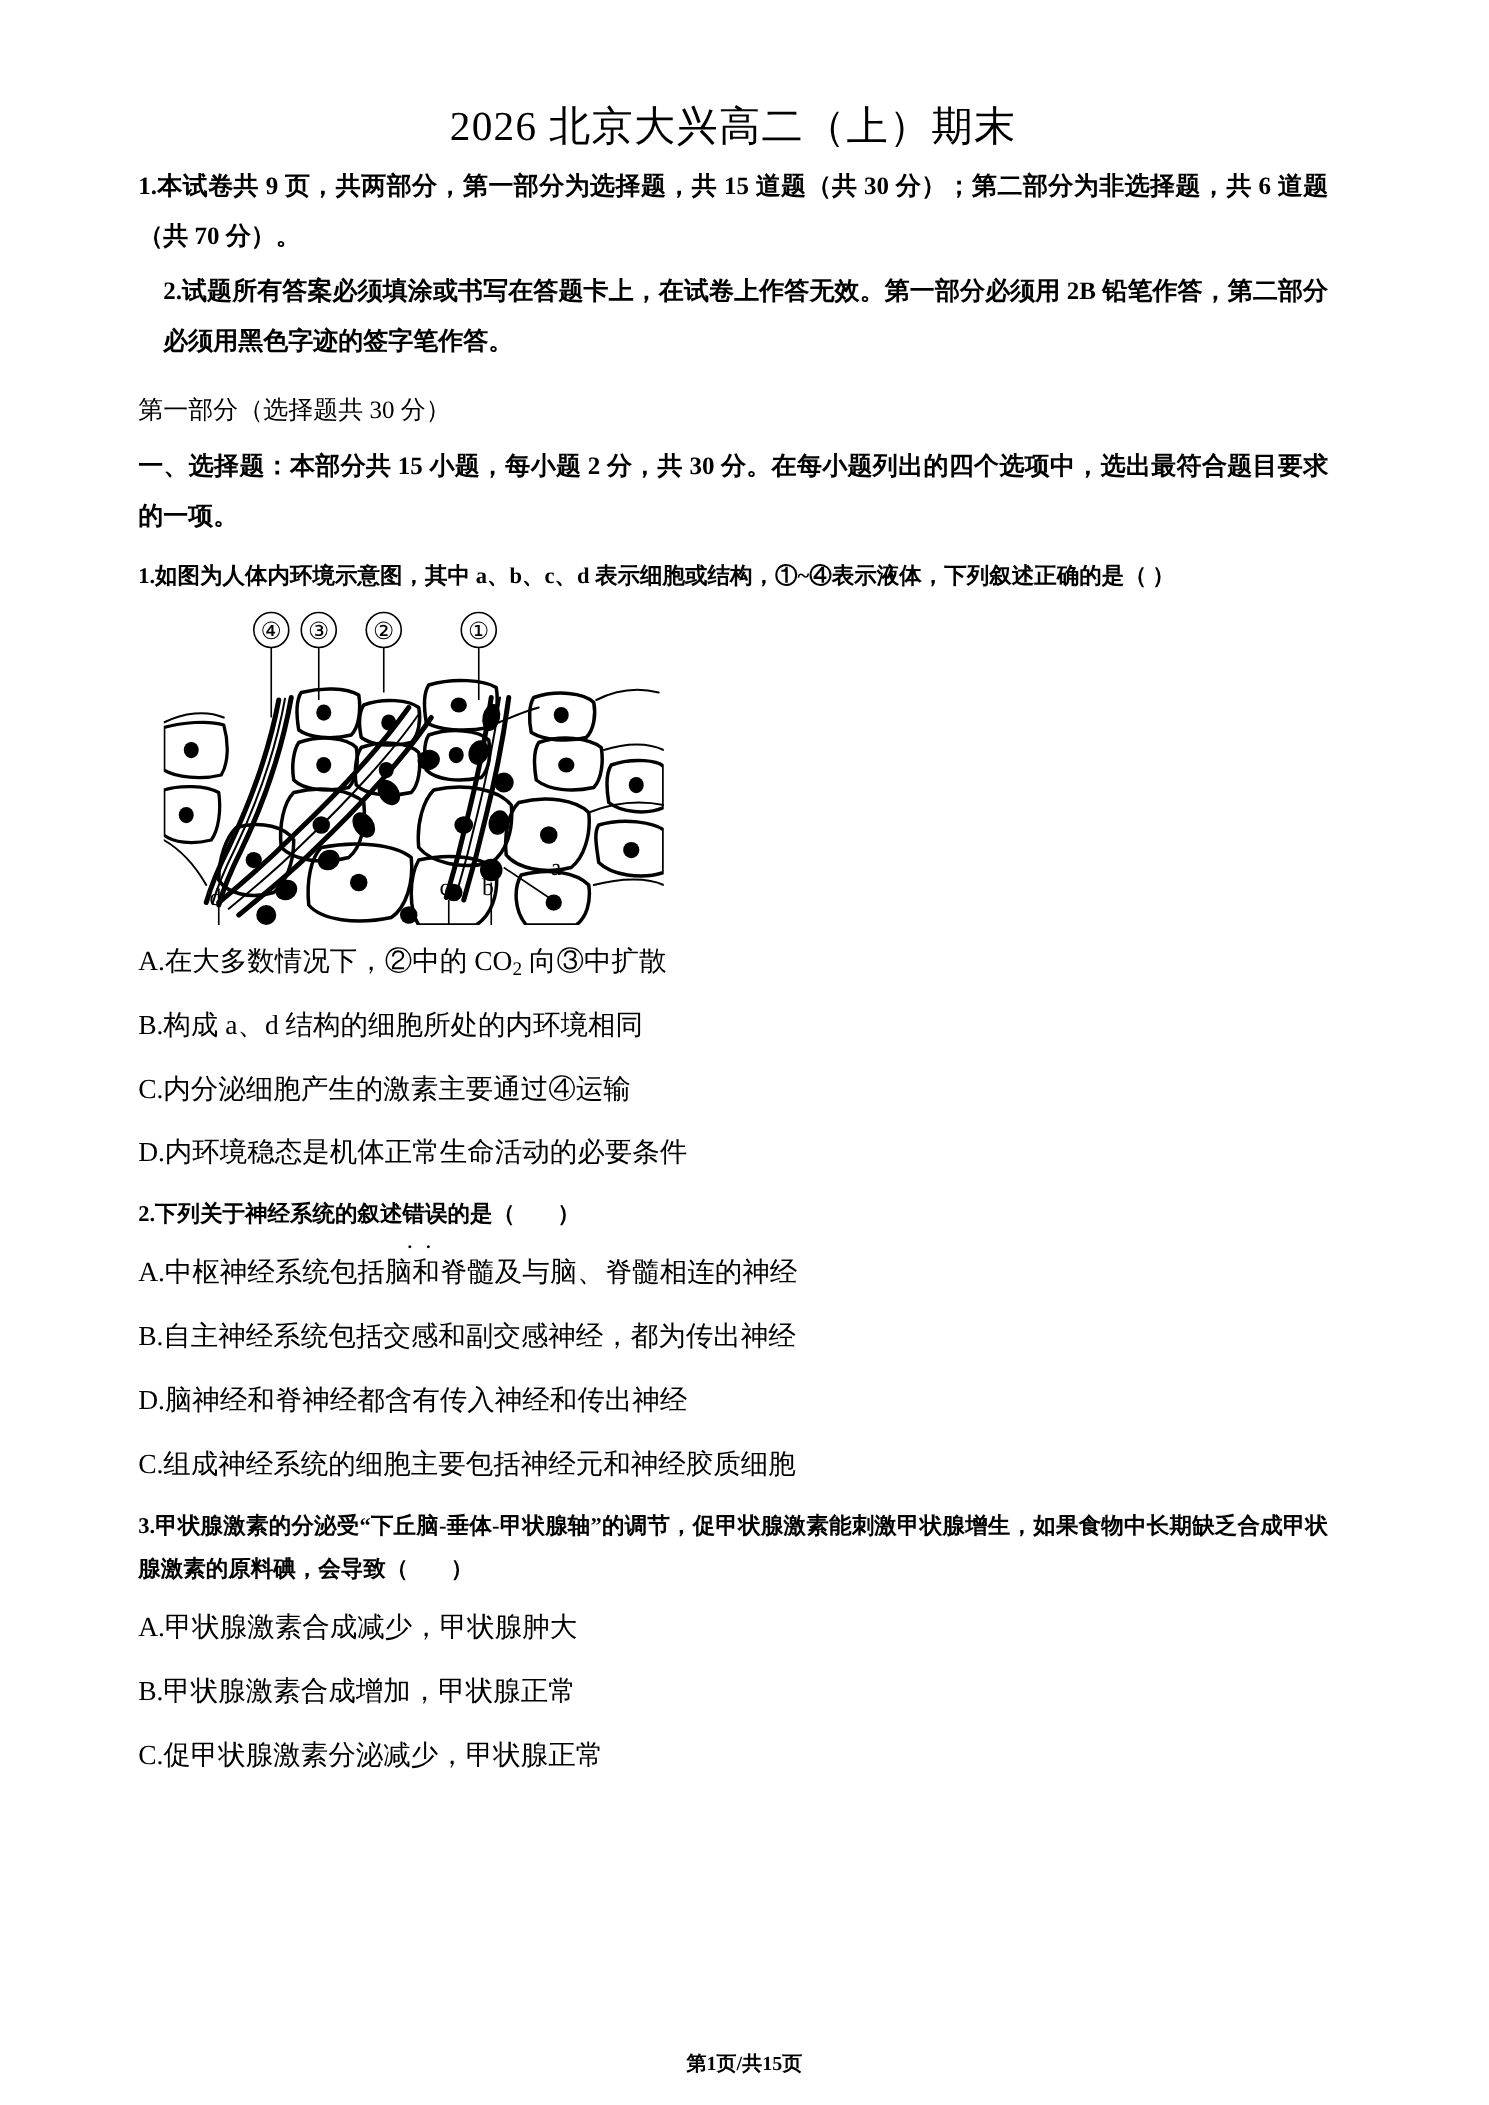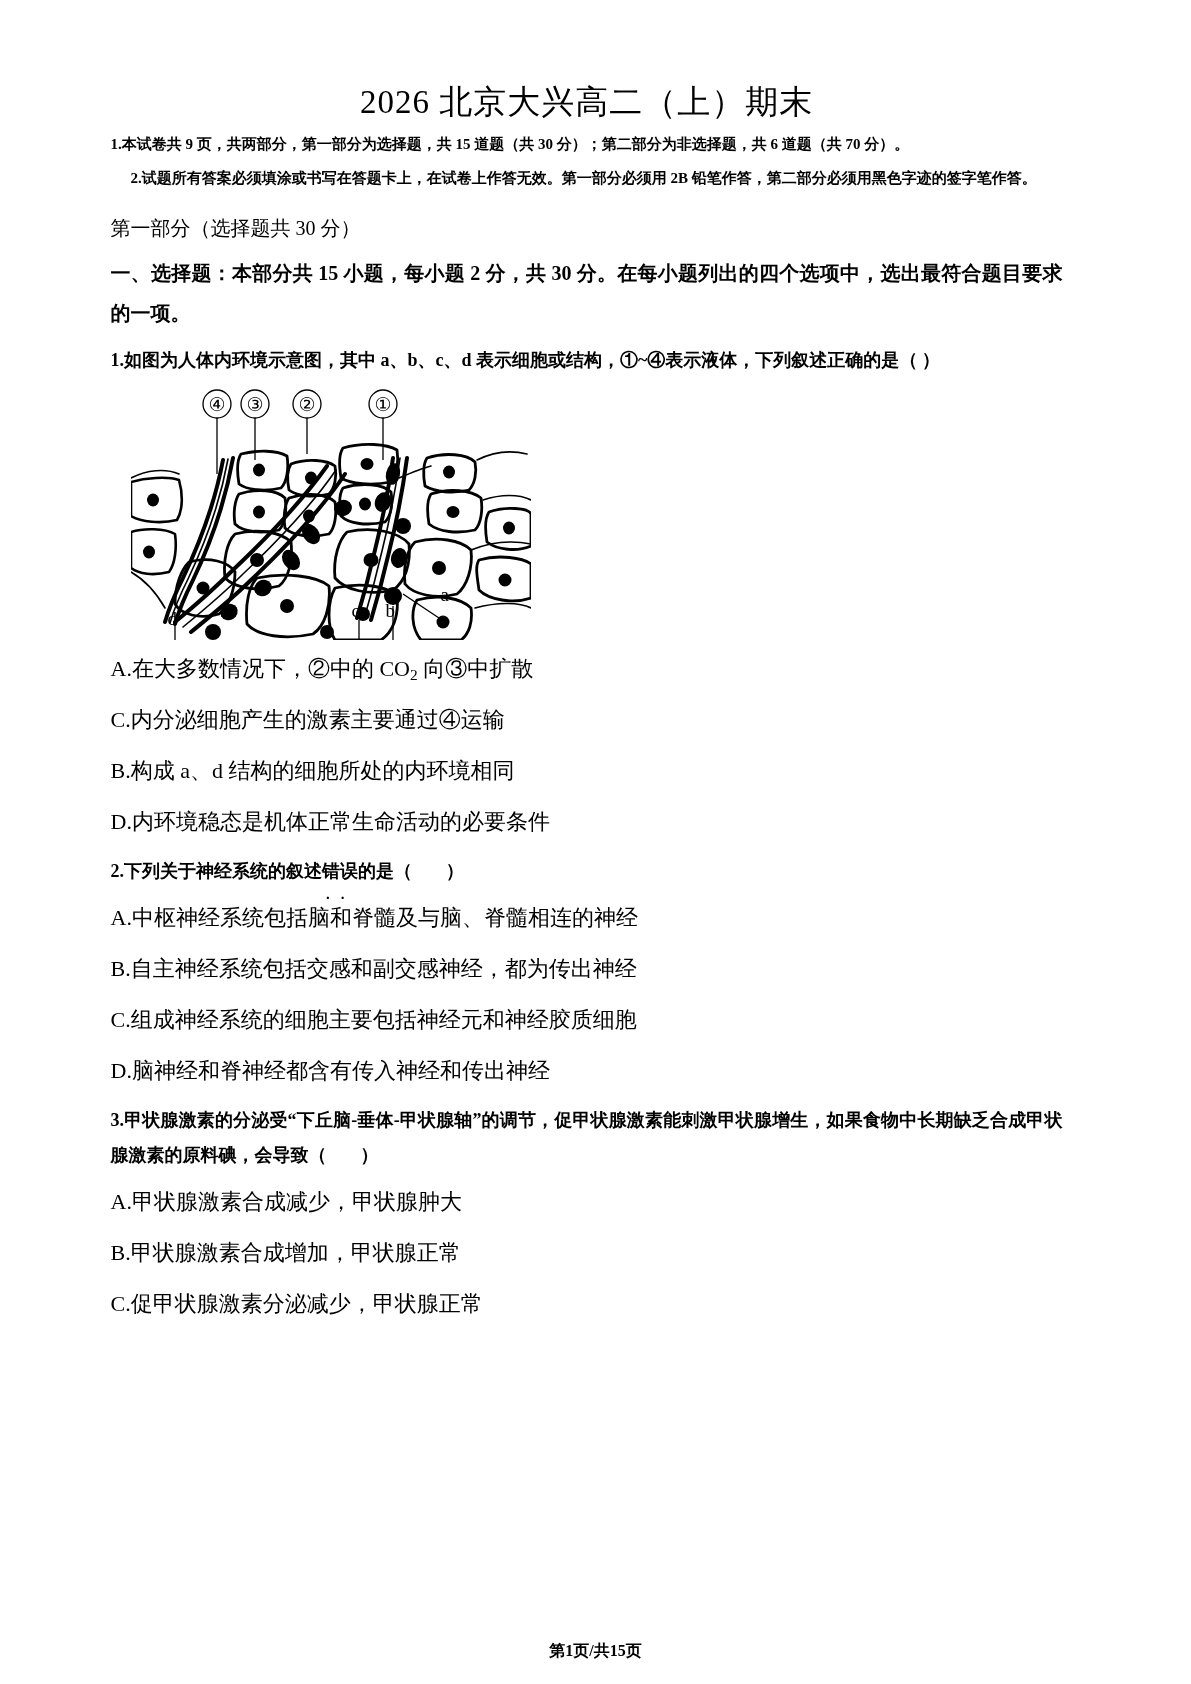--- a/index.html
+++ b/index.html
@@ -48,21 +48,21 @@
   .subtitle-gap { display: inline-block; width: 36px; }
 
   
   .notice-head {
     font-size: 20px;
     font-weight: 400;
     margin-top: 42px;
     line-height: 1.4;
   }
   .notice-line {
-    font-size: 15px;
+    font-size: 20px;
     font-weight: bold;
     line-height: 2.0;
     margin-top: 6px;
     text-align: justify;
   }
   .notice-line.second { margin-top: 4px; margin-left: 20px; }
 
   
   .part-header {
     text-align: left;
@@ -268,44 +268,44 @@
       <div style="position:absolute; left:37px; top:226px; font-size:19px;">d</div>
       <div style="position:absolute; left:221px; top:218px; font-size:19px;">c</div>
       <div style="position:absolute; left:255px; top:218px; font-size:19px;">b</div>
       <div style="position:absolute; left:310px; top:202px; font-size:19px;">a</div>
     </div>
 
     <div class="option">
       <span>A.</span><span>在大多数情况下，②中的 CO</span><sub>2</sub><span> 向③中扩散</span>
     </div>
     <div class="option">
+      <span>B.</span><span>构成 a、d 结构的细胞所处的内环境相同</span>
+    </div>
+    <div class="option">
       <span>C.</span><span>内分泌细胞产生的激素主要通过④运输</span>
-    </div>
-    <div class="option">
-      <span>B.</span><span>构成 a、d 结构的细胞所处的内环境相同</span>
     </div>
     <div class="option">
       <span>D.</span><span>内环境稳态是机体正常生命活动的必要条件</span>
     </div>
 
     <div class="question">
       <span>2.</span><span>下列关于神经系统的叙述</span><span class="dotted">错误</span><span>的是（</span><span class="q-blank"></span><span>）</span>
     </div>
 
     <div class="option">
       <span>A.</span><span>中枢神经系统包括脑和脊髓及与脑、脊髓相连的神经</span>
     </div>
     <div class="option">
       <span>B.</span><span>自主神经系统包括交感和副交感神经，都为传出神经</span>
     </div>
     <div class="option">
+      <span>D.</span><span>脑神经和脊神经都含有传入神经和传出神经</span>
+    </div>
+    <div class="option">
       <span>C.</span><span>组成神经系统的细胞主要包括神经元和神经胶质细胞</span>
-    </div>
-    <div class="option">
-      <span>D.</span><span>脑神经和脊神经都含有传入神经和传出神经</span>
     </div>
 
     <div class="question">
       <span>3.</span><span>甲状腺激素的分泌受“下丘脑-垂体-甲状腺轴”的调节，促甲状腺激素能刺激甲状腺增生，如果食物中长期缺乏合成甲状腺激素的原料碘，会导致（</span><span class="q-blank"></span><span>）</span>
     </div>
 
     <div class="option">
       <span>A.</span><span>甲状腺激素合成减少，甲状腺肿大</span>
     </div>
     <div class="option">

